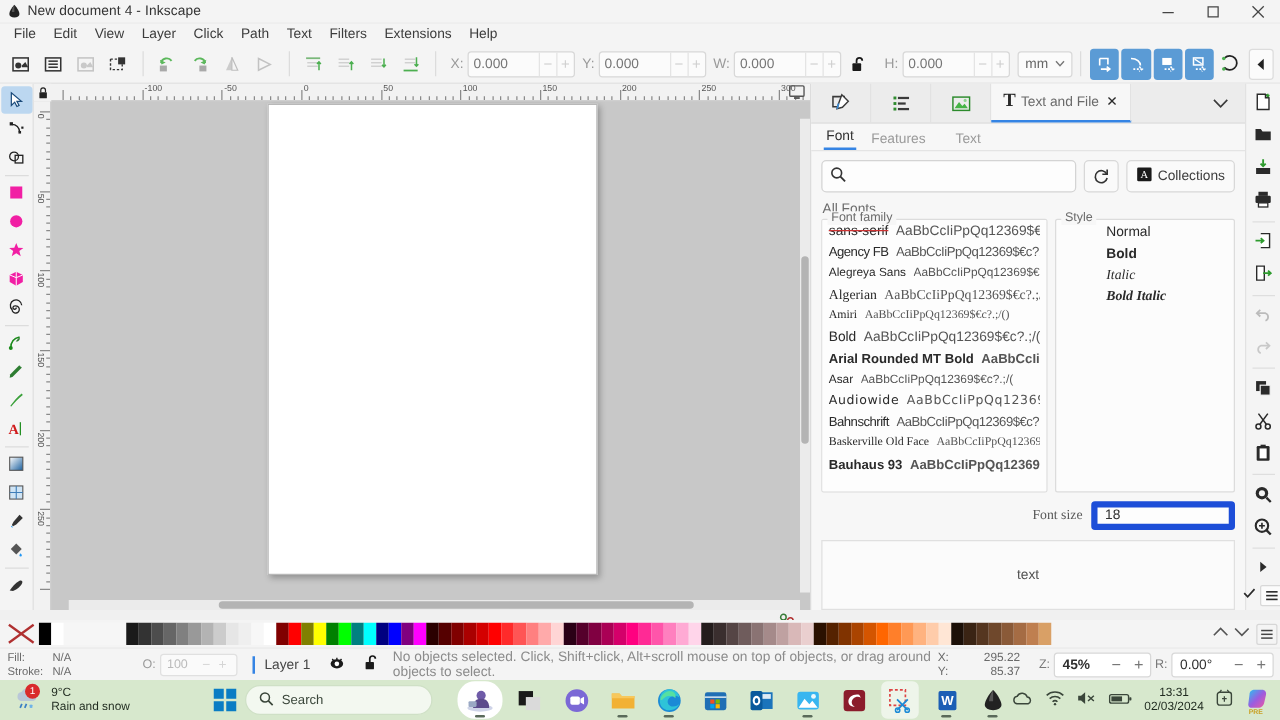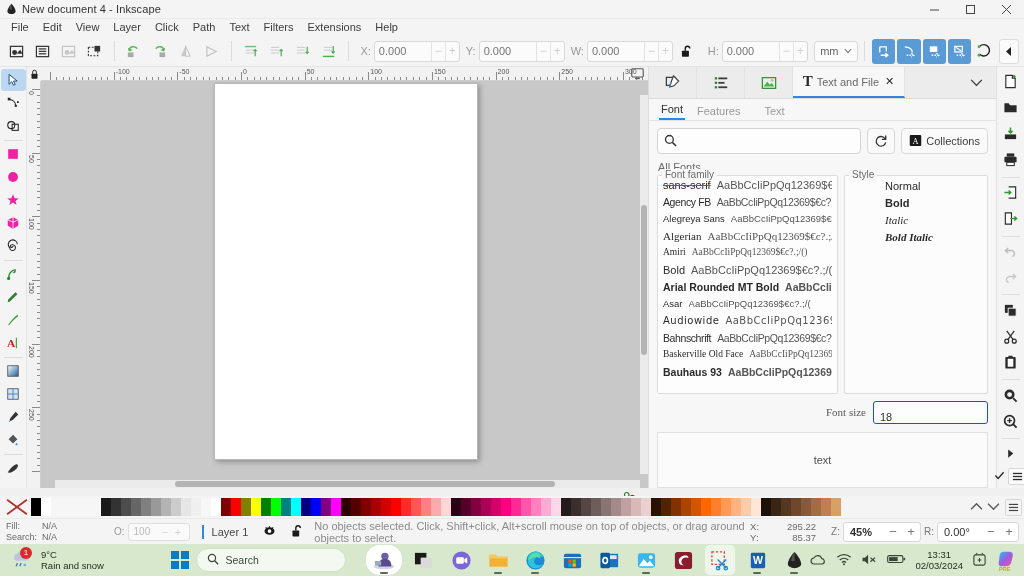--- a/index.html
+++ b/index.html
@@ -215,22 +215,22 @@
     border-bottom: 1px solid #e6e6e6; font-size: 11px; color: #9a9a9a;
   }
   .stylehead .c1 { width: 34px; padding-left: 6px; border-right: 1px solid #e6e6e6; }
   .stylehead .c2 { padding-left: 8px; }
   .stylelist { flex: 1; padding-top: 4px; }
   .styleitem { height: 17px; padding-left: 40px; font-size: 11px; color: #2a2a2a; }
 
   .sizerow { display: flex; align-items: center; gap: 7px; margin-top: 6px; height: 24px; }
   .sizelabel { font-size: 11px; color: #585858; font-family: Liberation Serif, serif; }
   .sizebox {
-    flex: 1; height: 23px; border: 1px solid #1d4ed8; border-radius: 3px;
-    background: #fdfdfd; display: flex; align-items: flex-end;
+    flex: 1; height: 23px; border: 5px solid #1d4ed8; border-radius: 3px;
+    background: #fdfdfd; display: flex; align-items: center;
   }
   .sizebox input {
     flex: 1; border: none; outline: none; background: transparent;
     font-family: "Liberation Sans", sans-serif; font-size: 11px; color: #333; padding: 0 6px;
   }
 
   .preview {
     margin-top: 8px; height: 56px; border: 1px solid #e0e0e0; background: #fbfbfb;
     display: flex; align-items: center; justify-content: center;
     font-size: 11px; color: #505050;
@@ -1251,21 +1251,21 @@
     </div>
   </div>
 
   <div class="statusbar">
     <div class="fs-block">
       <div class="row">
           <span class="k">Fill:</span>
           <span class="v">N/A</span>
         </div>
       <div class="row">
-          <span class="k">Search:</span>
+          <span class="k">Stroke:</span>
           <span class="v">N/A</span>
         </div>
     </div>
     <div style="width:22px"></div>
     <div class="op-label">O:</div>
     <div class="op-box">
       <input value="100" style="">
       <div class="s">−</div>
       <div class="s">+</div>
     </div>

